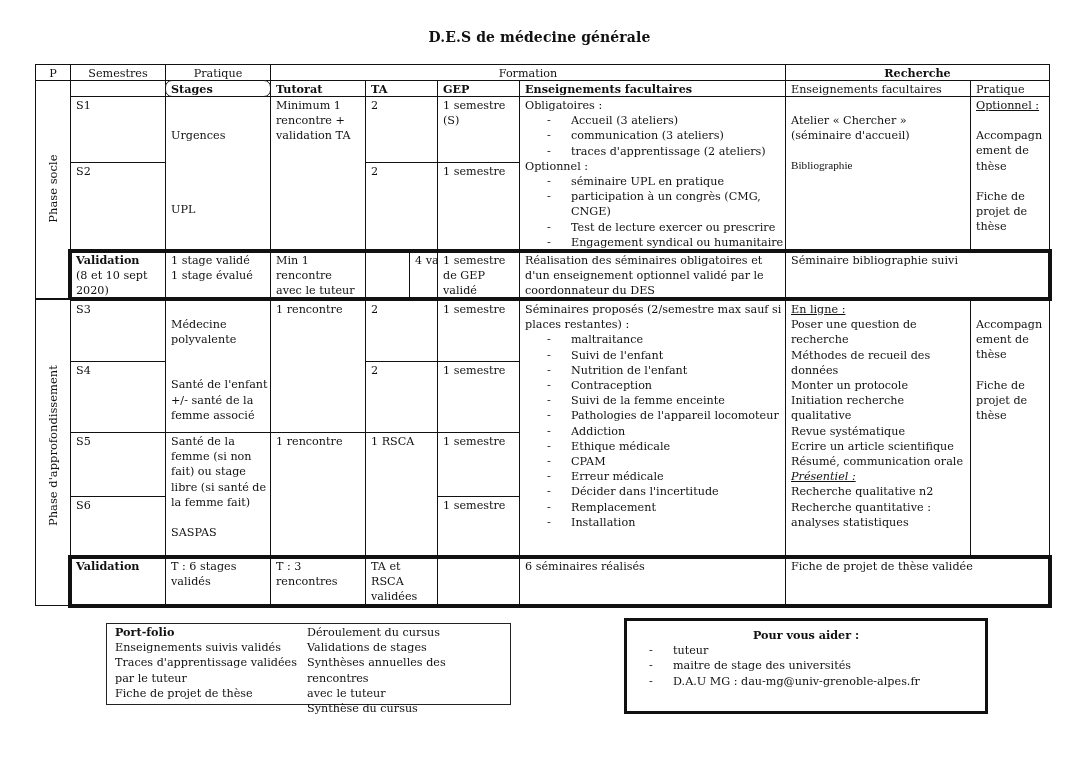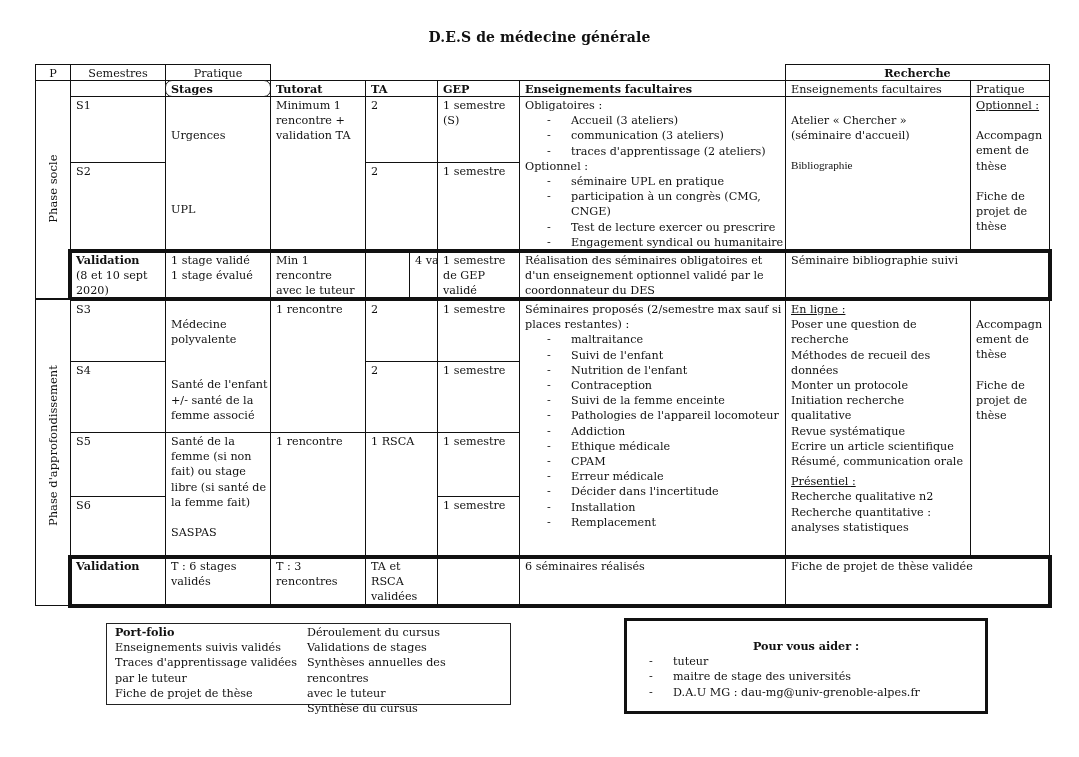--- a/index.html
+++ b/index.html
@@ -27,32 +27,33 @@
     position: absolute; border: 4px solid #111; pointer-events: none;
   }
   .vert {
     position: absolute; transform: rotate(-90deg); transform-origin: center center;
     white-space: nowrap; font-size: 11.5px; text-align: center;
   }
   ul.dash { list-style: none; margin: 0; padding: 0; }
   ul.dash li { position: relative; padding-left: 46px; }
   ul.dash li::before { content: "-"; position: absolute; left: 22px; }
   .box { position: absolute; border: 1.5px solid #222; padding: 8px 8px; }
-  .box2 { position: absolute; border: 3px solid #111; padding: 16px 8px; }
+  .box2 { position: absolute; border: 3px solid #111; padding: 5px 8px; }
 </style>
 </head>
 <body>
 
 <div class="title">D.E.S de médecine générale</div>
 
 <div class="grid">
 
   <div class="cell center" style="left:0;top:0;width:36px;height:17px;">P</div>
   <div class="cell center" style="left:35px;top:0;width:96px;height:17px;">Semestres</div>
   <div class="cell center" style="left:130px;top:0;width:106px;height:17px;">Pratique</div>
+  <div class="cell center" style="left:235px;top:0;width:516px;height:17px;">Formation</div>
   <div class="cell center bold" style="left:750px;top:0;width:265px;height:17px;">Recherche</div>
 
   <div class="cell" style="left:35px;top:16px;width:96px;height:17px;"></div>
   <div class="cell bold" style="left:130px;top:16px;width:106px;height:17px;border-radius:7px;">Stages</div>
   <div class="cell bold" style="left:235px;top:16px;width:96px;height:17px;">Tutorat</div>
   <div class="cell bold" style="left:330px;top:16px;width:84px;height:17px;">TA</div>
   <div class="cell bold" style="left:402px;top:16px;width:83px;height:17px;">GEP</div>
   <div class="cell bold" style="left:484px;top:16px;width:267px;height:17px;">Enseignements facultaires</div>
   <div class="cell" style="left:750px;top:16px;width:186px;height:17px;">Enseignements facultaires</div>
   <div class="cell" style="left:935px;top:16px;width:80px;height:17px;">Pratique</div>
@@ -189,38 +190,38 @@
       <li>Suivi de l'enfant</li>
       <li>Nutrition de l'enfant</li>
       <li>Contraception</li>
       <li>Suivi de la femme enceinte</li>
       <li>Pathologies de l'appareil locomoteur</li>
       <li>Addiction</li>
       <li>Ethique médicale</li>
       <li>CPAM</li>
       <li>Erreur médicale</li>
       <li>Décider dans l'incertitude</li>
+      <li>Remplacement</li>
       <li>Installation</li>
-      <li>Remplacement</li>
     </ul>
   </div>
 
   <div class="cell" style="left:750px;top:236px;width:186px;height:258px;">
     <div class="u">En ligne :</div>
     <div>Poser une question de</div>
     <div>recherche</div>
     <div>Méthodes de recueil des</div>
     <div>données</div>
     <div>Monter un protocole</div>
     <div>Initiation recherche</div>
     <div>qualitative</div>
     <div>Revue systématique</div>
     <div>Ecrire un article scientifique</div>
     <div>Résumé, communication orale</div>
-    <div class="u" style="margin-top:5px;">Présentiel :</div>
+    <div class="u" style="font-style:italic;">Présentiel :</div>
     <div>Recherche qualitative n2</div>
     <div>Recherche quantitative :</div>
     <div>analyses statistiques</div>
   </div>
 
   <div class="cell" style="left:935px;top:236px;width:80px;height:258px;">
     <div style="margin-top:15px;">Accompagn</div>
     <div>ement de</div>
     <div>thèse</div>
     <div style="margin-top:15px;">Fiche de</div>

